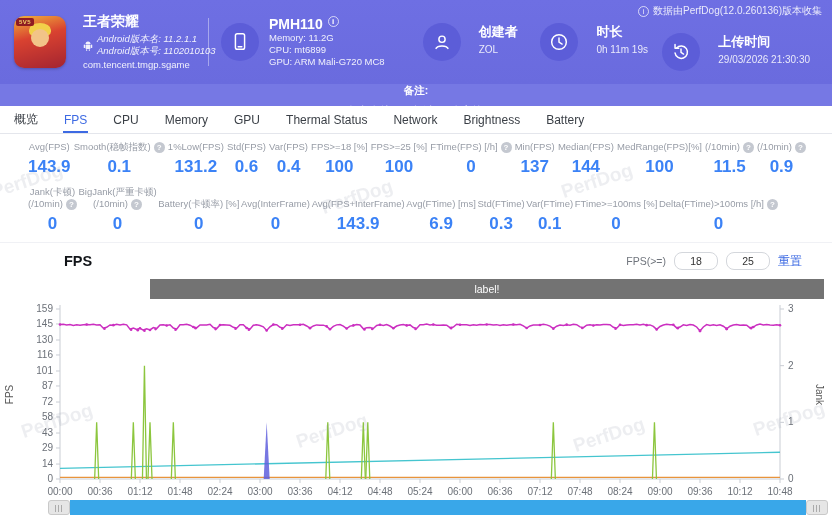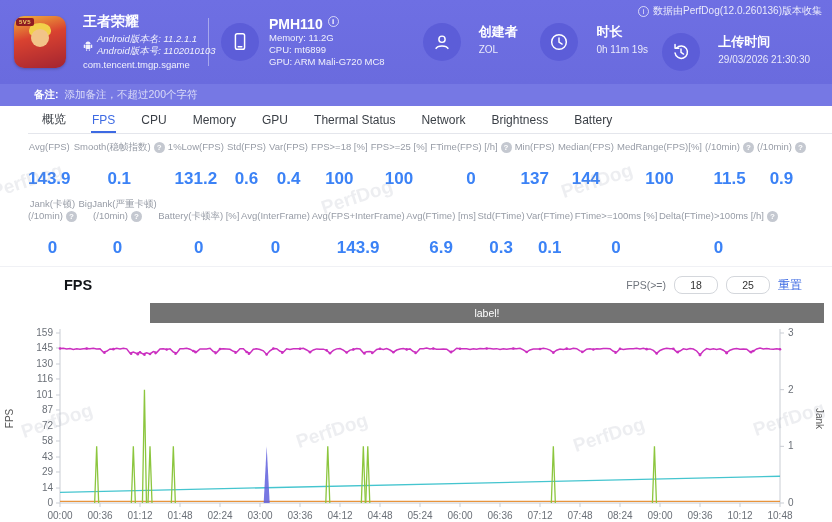--- a/index.html
+++ b/index.html
@@ -34,37 +34,37 @@
     align-items:center; justify-content:center; flex:none; }
   .device-block { display:flex; gap:10px; width:202px; align-items:center; }
   .dev-name { font-size:14px; font-weight:bold; display:flex; gap:5px; align-items:flex-start; }
   .kv { display:flex; gap:18px; }
   .kv .lab { font-size:13px; font-weight:bold; }
   .kv .val { font-size:10px; color:rgba(255,255,255,.85); margin-top:3px; white-space:nowrap; }
   .kv-creator { width:118px; } .kv-duration { width:122px; } .kv-upload { width:160px;margin-top:20px; }
 
   
   .note-bar { height:22px; background:#7678e4; display:flex; align-items:center; gap:6px;
-    padding:0 34px; font-size:10.5px; }
+    padding:0 34px; font-size:10.5px;flex-direction:column; }
   .note-label { color:#fff; font-weight:bold; }
   .note-placeholder { color:rgba(255,255,255,.72); }
 
   
-  .tabbar { height:28px; border-bottom:1px solid #e4e6ec; display:flex; align-items:center; padding:0 1px;margin-left:28px; }
+  .tabbar { height:28px; border-bottom:1px solid #e4e6ec; display:flex; align-items:center; padding:0 1px; }
   .tab { padding:0 13px; font-size:12px; color:#3a3f46; cursor:pointer; height:27px;
     display:flex; align-items:center; position:relative; white-space:nowrap; }
   .tab.active { color:#3d6ae3; }
   .tab.active::after { content:''; position:absolute; left:12px; right:12px; bottom:0; height:2px; background:#3d6ae3; }
 
   
   .stats { padding:7px 24px 8px 28px; border-bottom:1px solid #f0f1f5; }
   .srow { display:flex; justify-content:space-between; align-items:flex-end; }
   .srow1 { padding-right:2px; }
   .srow2 { margin-top:9px; padding-right:30px; }
-  .stat { display:flex; flex-direction:column; align-items:center;gap:12px; }
+  .stat { display:flex; flex-direction:column; align-items:center; }
   .slabel { display:flex; flex-direction:column; align-items:center; justify-content:flex-end; }
   .slrow { display:flex; align-items:center; gap:3px; font-size:9.5px; color:#979ca6;
     line-height:12px; white-space:nowrap; }
   .sval { font-size:17px; font-weight:bold; color:#3b82f6; margin-top:4px; }
   .help { width:11px; height:11px; border-radius:50%; background:#c4c8d0; color:#fff; font-size:8px;
     line-height:11px; text-align:center; font-weight:bold; flex:none; }
 
   
   .fps-head { display:flex; align-items:center; padding:9px 30px 4px 64px; }
   .fps-title { font-size:14.5px; font-weight:bold; color:#111418; }

